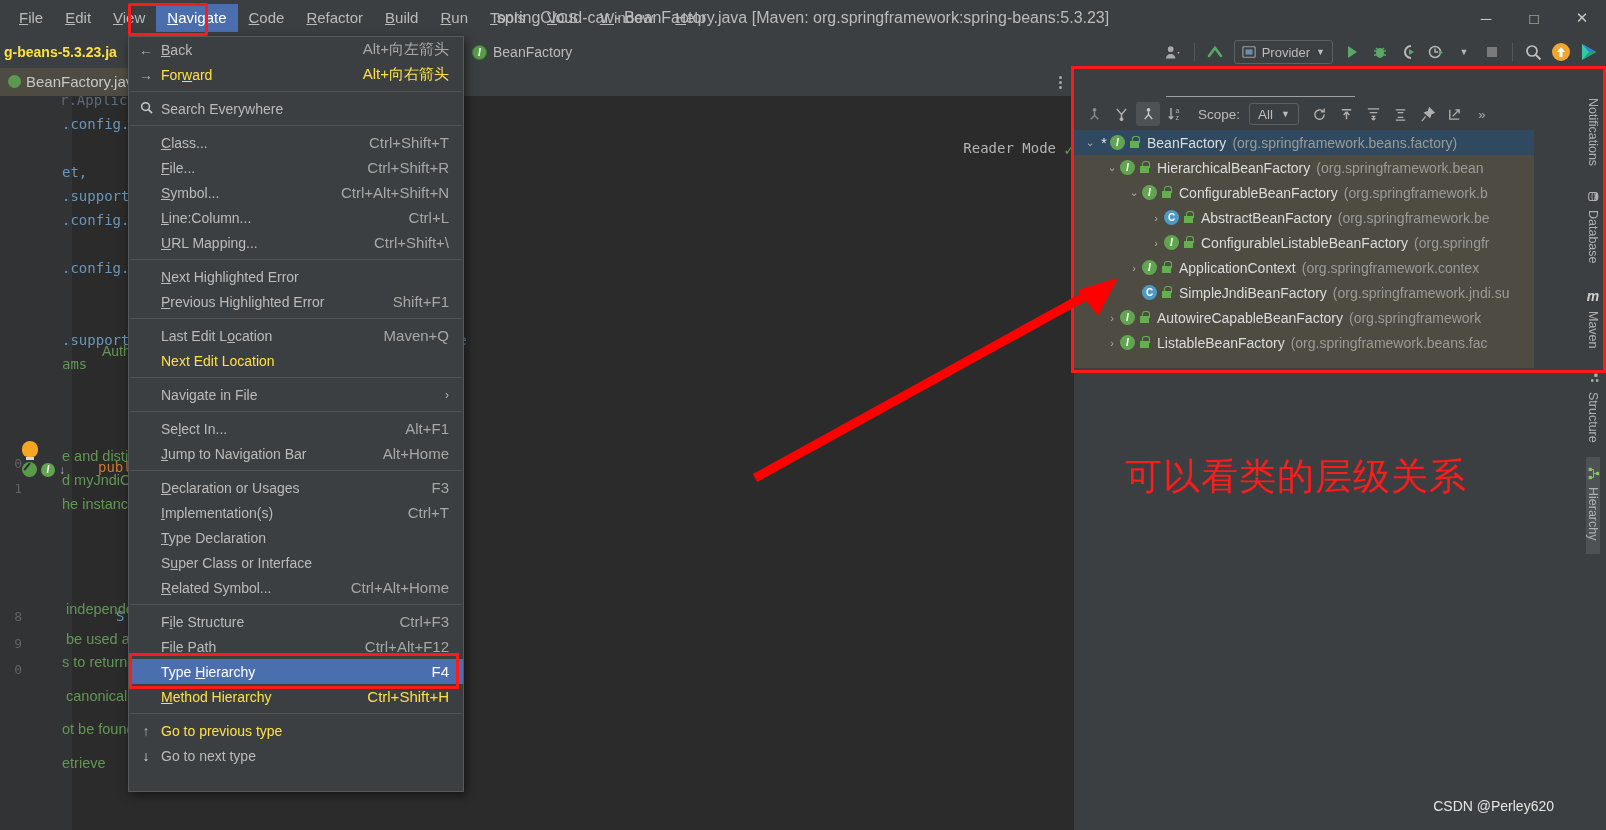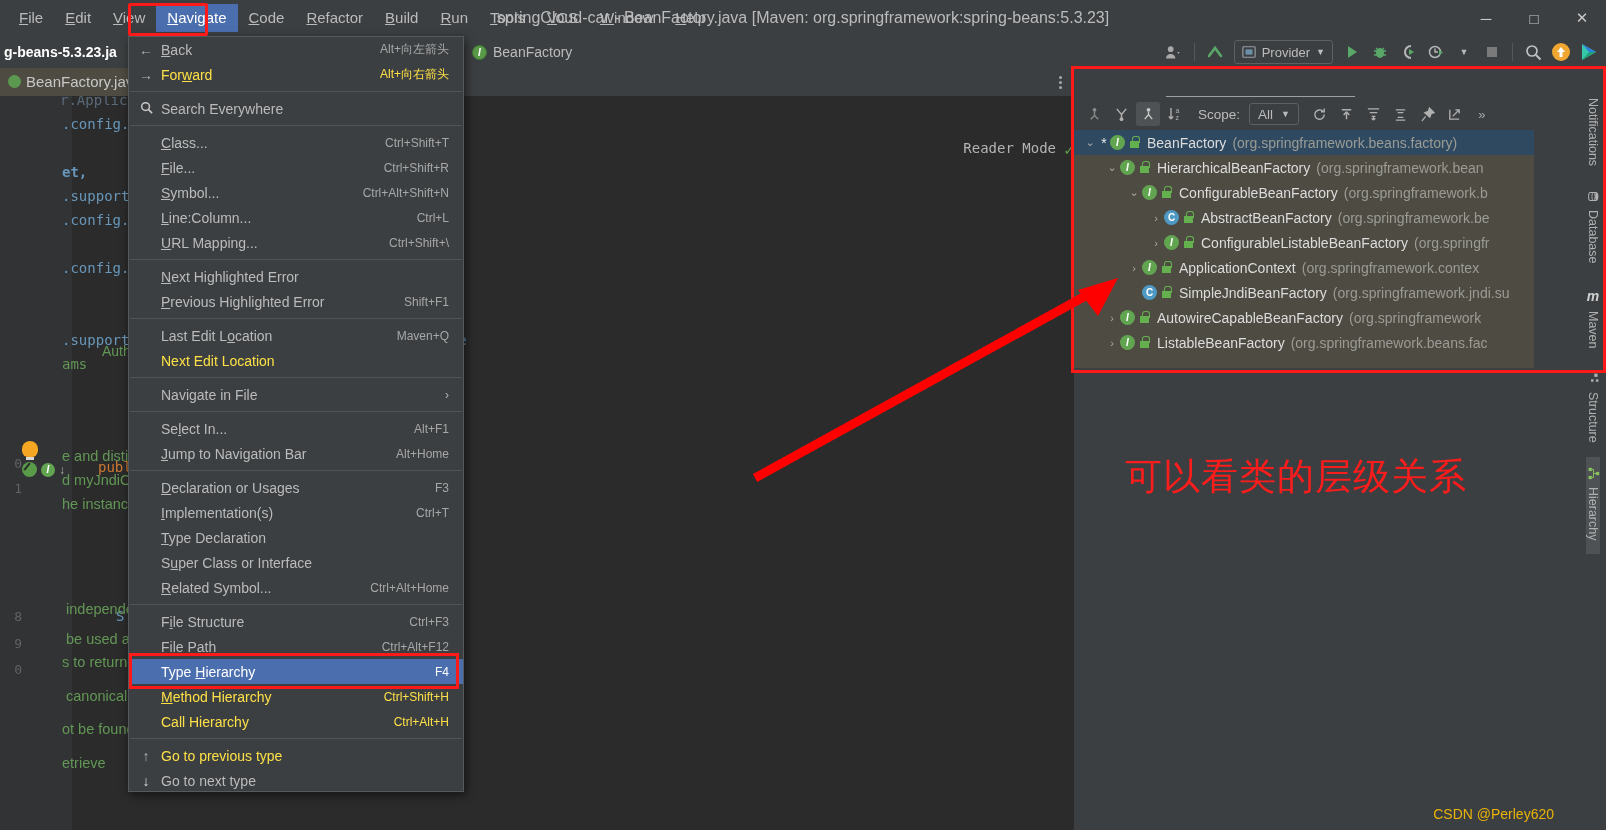--- a/index.html
+++ b/index.html
@@ -41,21 +41,21 @@
     position: absolute; left: 128px; top: 3px; width: 80px; height: 33px;
     border: 3px solid #ff1a1a; border-radius: 2px; pointer-events: none; z-index: 60;
   }
 
   
   .navrow {
     position: absolute; left: 0; top: 36px; width: 1606px; height: 32px;
     background: #3c3f41; display: flex; align-items: center;
   }
   .jar-label {
-    font-size: 14px; font-weight: bold; color: #ffffff; padding-left: 4px; white-space: nowrap;
+    font-size: 14px; font-weight: bold; color: #fde047; padding-left: 4px; white-space: nowrap;
   }
   .nav-crumb {
     display: flex; align-items: center; gap: 6px; font-size: 14px; color: #bbbbbb;
     position: absolute; left: 472px; top: 0; height: 32px;
   }
   .icon-iface {
     width: 15px; height: 15px; border-radius: 50%;
     background: #5a9b4a; border: 1px solid #3f7a33; color: #ffffff;
     font-size: 10px; font-weight: bold; display: inline-flex;
     align-items: center; justify-content: center; font-style: italic;
@@ -146,21 +146,21 @@
   .dropdown {
     position: absolute; left: 128px; top: 36px; width: 336px; height: 756px;
     background: #3c3f41; border: 1px solid #565a5c;
     box-shadow: 2px 3px 9px rgba(0,0,0,.55); z-index: 50;
   }
   .mi {
     position: relative; height: 25px; display: flex; align-items: center;
     padding: 0 14px 0 32px; font-size: 14px; color: #bbbbbb; white-space: nowrap;
   }
   .mi .lbl { flex: 0 0 auto; }
-  .mi .acc { margin-left: auto; color: #a7a7a7; font-size: 12px; padding-left: 18px; }
+  .mi .acc { margin-left: auto; color: #a7a7a7; font-size: 15px; padding-left: 18px; }
   .mi.disabled .lbl, .mi.disabled .acc { color: #fde047; }
   .mi.selected { background: #4b6eaf; }
   .mi.selected .lbl, .mi.selected .acc { color: #ffffff; }
   .mi .gicon {
     position: absolute; left: 8px; width: 18px; text-align: center;
     font-size: 14px; color: #b0b0b0;
   }
   .mi .submenu-arrow { margin-left: auto; color: #b0b0b0; font-size: 12px; }
   .msep { height: 1px; background: #515456; margin: 4px 1px; }
   .hl-type-hierarchy {
@@ -247,21 +247,21 @@
   }
   .rbtn.on { background: #4e5254; }
 
   
   .cn-note {
     position: absolute; left: 1125px; top: 452px; font-size: 37px; color: #fb1c1c;
     font-family: "DejaVu Sans", sans-serif; letter-spacing: 1px; z-index: 45;
   }
   .arrow { position: absolute; left: 700px; top: 270px; z-index: 44; }
   .watermark {
-    position: absolute; right: 52px; bottom: 8px; font-size: 14px; color: #eab308; z-index: 46;
+    position: absolute; right: 52px; bottom: 16px; font-size: 14px; color: #e5e5e5; z-index: 46;
   }
   .rightpanel-bg {
     position: absolute; left: 1074px; top: 368px; width: 506px; height: 462px;
     background: #3c3f41;
   }
 </style>
 </head>
 <body>
 
 <div id="root">
@@ -279,21 +279,21 @@
         <span style="color:#b0b0b0;font-size:12px;">↓</span>
       </div>
     </div>
 
     <div class="code-area">
       <div class="vline" style="left:112px; top:0px; height:270px;"></div>
       <div class="vline" style="left:112px; top:390px; height:290px;"></div>
 
       <div class="code-line c-ref" style="left:-12px; top:-4px; color:#5a6a7a;">r.ApplicationContextAware.setApplicationContext,</div>
       <div class="code-line c-ref" style="left:-10px; top:20px;">.config.BeanPostProcessor.</div>
-      <div class="code-line c-ref" style="left:-10px; top:68px;font-weight:bold;">et,</div>
+      <div class="code-line c-ref" style="left:-10px; top:68px;">et,</div>
       <div class="code-line c-ref" style="left:-10px; top:92px;">.support.RootBeanDefinition.getInitMethodName,</div>
       <div class="code-line c-ref" style="left:-10px; top:116px;">.config.BeanPostProcessor.</div>
       <div class="code-line c-ref" style="left:-10px; top:164px;">.config.DestructionAwareBeanPostProcessor.</div>
       <div class="code-line c-ref" style="left:-10px; top:236px;">.support.RootBeanDefinition.getDestroyMethodName</div>
       <div class="code-line c-green" style="left:-10px; top:260px;">ams</div>
 
       <div class="code-line c-green" style="left:30px; top:247px; font-family:'Liberation Sans',sans-serif;">Auth</div>
       <div class="code-line c-kw" style="left:26px; top:363px;">publi</div>
       <div class="code-line c-ref" style="left:44px; top:512px;">S</div>
 
@@ -734,24 +734,20 @@
       <span class="acc">Ctrl+Alt+F12</span>
     </div>
     <div class="mi selected">
       <span class="lbl">Type <u>H</u>ierarchy</span>
       <span class="acc">F4</span>
     </div>
     <div class="mi disabled">
       <span class="lbl"><u>M</u>ethod Hierarchy</span>
       <span class="acc">Ctrl+Shift+H</span>
     </div>
-    <div class="mi disabled">
-      <span class="lbl">Call Hierarchy</span>
-      <span class="acc">Ctrl+Alt+H</span>
-    </div>
     <div class="msep"></div>
 
     <div class="mi disabled">
       <span class="gicon">↑</span>
       <span class="lbl">Go to previous type</span>
     </div>
     <div class="mi">
       <span class="gicon" style="color:#d8d8d8;">↓</span>
       <span class="lbl">Go to next type</span>
     </div>

